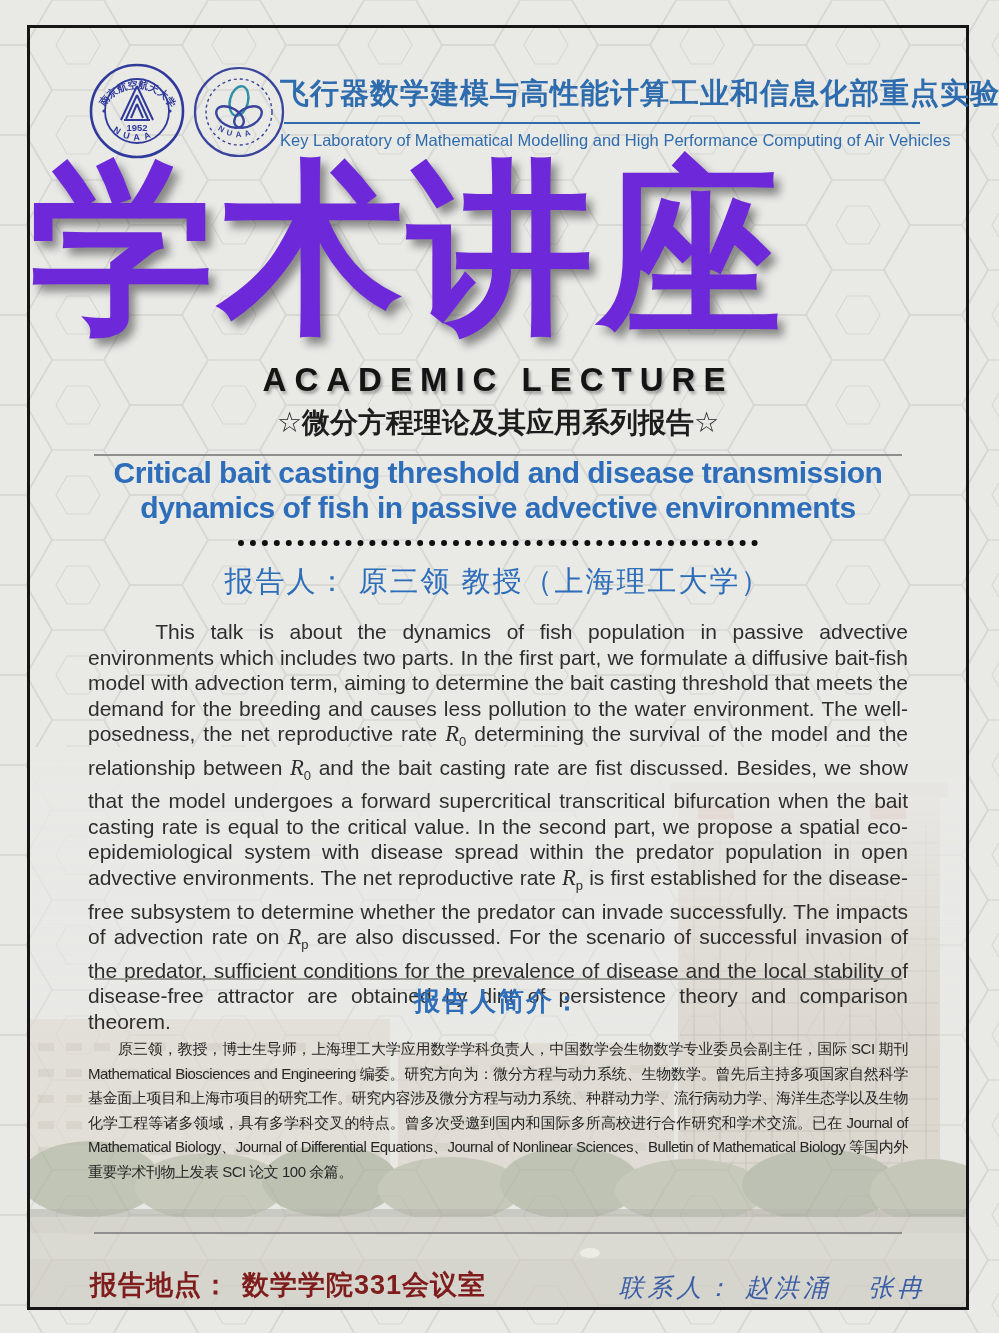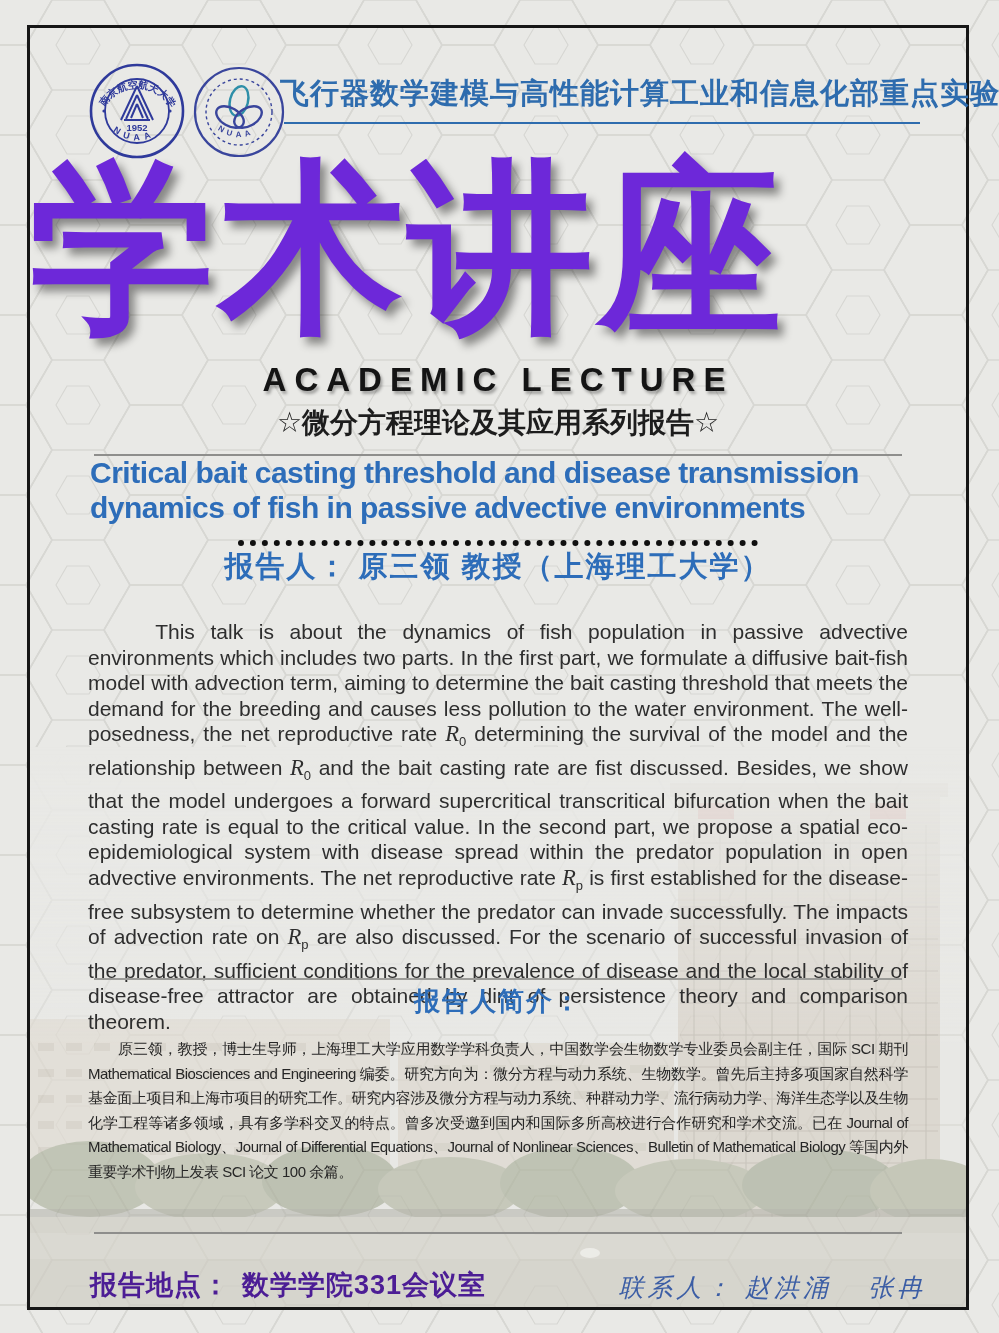--- a/index.html
+++ b/index.html
@@ -27,45 +27,45 @@
   
   .big-title{position:absolute;top:128px;left:0;width:100%;text-align:left;
     font-size:185px;line-height:1;font-weight:bold;color:#6d28d9;letter-spacing:4px;
     text-shadow:6px 7px 8px rgba(0,0,0,.42);white-space:nowrap;}
   .academic{position:absolute;top:333px;left:0;width:100%;text-align:center;
     font-size:33px;font-weight:bold;color:#141414;letter-spacing:8px;
     text-shadow:2px 3px 3px rgba(0,0,0,.30);}
   .series{position:absolute;top:376px;left:0;width:100%;text-align:center;
     font-size:28px;color:#1d1d1d;font-weight:bold;}
   .rule1{position:absolute;top:418px;left:64px;right:64px;border:none;border-top:2px solid #8e8e8c;}
-  .title-en{position:absolute;top:427px;left:60px;right:60px;
+  .title-en{position:absolute;top:427px;left:60px;right:60px;text-align:center;
     font-size:30px;font-weight:bold;color:#2d6db9;line-height:1.17;letter-spacing:-0.5px;}
   .dots{position:absolute;top:504px;left:208px;width:520px;border:none;border-top:6px dotted #101010;}
-  .speaker{position:absolute;top:519px;left:0;width:100%;text-align:center;
-    font-size:29px;font-weight:bold;color:#2d6db9;letter-spacing:2px;}
+  .speaker{position:absolute;top:534px;left:0;width:100%;text-align:center;
+    font-size:29px;font-weight:normal;color:#2d6db9;letter-spacing:2px;}
 
   
   .abstract{position:absolute;top:570px;left:58px;right:58px;
     font-size:21px;line-height:25.5px;color:#2e2e2e;text-align:justify;text-indent:3.2em;}
   .mi{font-family:"Liberation Serif","DejaVu Serif",serif;font-style:italic;font-size:1.08em;}
   .abstract sub{font-size:0.62em;}
 
   
   .rule2{position:absolute;top:942px;left:64px;right:64px;border:none;border-top:2px solid #9b9b98;}
   .bio-head{position:absolute;top:956px;left:0;width:100%;text-align:center;
     font-size:26px;font-weight:bold;color:#2d6db9;letter-spacing:2px;}
   .bio{position:absolute;top:994px;left:58px;right:58px;
     font-size:15px;line-height:24.5px;color:#262626;text-align:justify;text-indent:2em;letter-spacing:-0.5px;}
 
   
   .rule3{position:absolute;top:1196px;left:64px;right:64px;border:none;border-top:2px solid #8e8e8c;}
   .time-row{position:absolute;top:1204px;left:60px;font-size:27px;font-weight:bold;
     color:#2b66b4;letter-spacing:1px;white-space:nowrap;}
   .place-row{position:absolute;top:1239px;left:60px;font-size:27px;font-weight:bold;
-    color:#4c1d95;letter-spacing:1px;white-space:nowrap;}
+    color:#7f1d1d;letter-spacing:1px;white-space:nowrap;}
   .contact{position:absolute;top:1243px;right:40px;
     font-family:"Liberation Serif","DejaVu Serif",serif;font-style:italic;
     font-size:25px;color:#3c5ea5;letter-spacing:4px;white-space:nowrap;}
   .contact .name2{margin-left:26px;}
   .gap{display:inline-block;width:12px;}
 </style>
 </head>
 <body>
 
 <svg id="hexbg" width="999" height="1333">
@@ -151,20 +151,21 @@
       <circle cx="47" cy="47" r="33" fill="none" stroke="#39459c" stroke-width="1.4" stroke-dasharray="3 3"></circle>
       <ellipse cx="47" cy="36" rx="9" ry="15" fill="none" stroke="#2e8fa8" stroke-width="2.4" transform="rotate(14 47 36)"></ellipse>
       <ellipse cx="38" cy="52" rx="9" ry="15" fill="none" stroke="#39459c" stroke-width="2.4" transform="rotate(120 38 52)"></ellipse>
       <ellipse cx="56" cy="52" rx="9" ry="15" fill="none" stroke="#39459c" stroke-width="2.4" transform="rotate(240 56 52)"></ellipse>
       <text font-size="8" fill="#39459c" font-weight="bold" letter-spacing="4"><textPath href="#arcBot2" startOffset="16">NUAA</textPath></text>
     </svg>
   </div>
   <div class="layer labtitle">
     <div class="cn">飞行器数学建模与高性能计算工业和信息化部重点实验室</div>
     <hr class="rule">
+    <div class="en">Key Laboratory of Mathematical Modelling and High Performance Computing of Air Vehicles</div>
   </div>
 
   <div class="layer big-title">学术讲座</div>
   <div class="layer academic">ACADEMIC LECTURE</div>
   <div class="layer series">☆微分方程理论及其应用系列报告☆</div>
 
   <hr class="layer rule1">
 
   <div class="layer title-en">Critical bait casting threshold and disease transmission dynamics of fish in passive advective environments</div>
   <hr class="layer dots">

